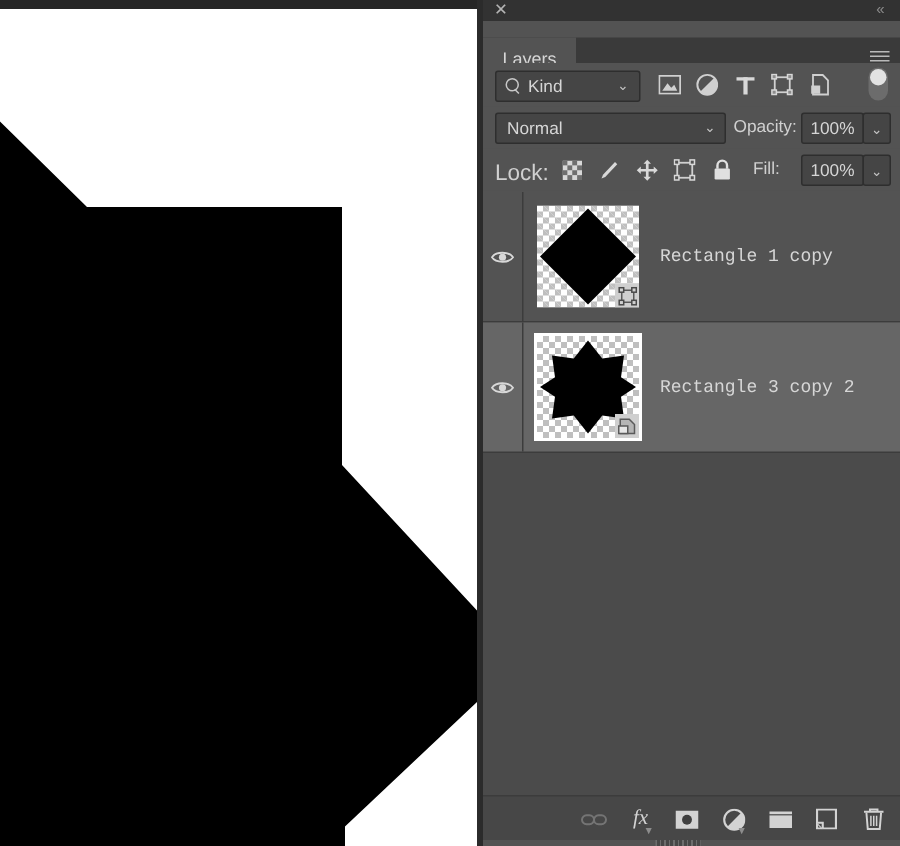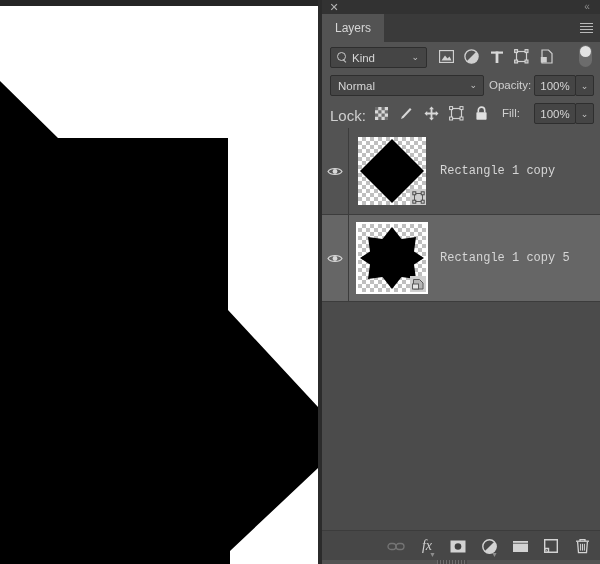--- a/index.html
+++ b/index.html
@@ -42,21 +42,21 @@
     color:#b4b4b4;font-size:11px;line-height:12px;text-align:center;
     cursor:pointer;
   }
   .collapse-btn{
     position:absolute;right:6px;top:1px;width:14px;height:12px;
     color:#8a8a8a;font-size:10px;line-height:12px;text-align:center;
     cursor:pointer;
   }
 
   .tabstrip{
-    position:absolute;left:0;top:14px;width:278px;height:28px;
+    position:absolute;left:0;top:25px;width:278px;height:28px;
     background:#3a3a3a;
   }
   .tab{
     position:absolute;left:0;top:0;height:28px;
     background:#535353;
     padding:0 13px;
     display:flex;align-items:center;
     color:#d6d6d6;font-size:12px;
     cursor:pointer;
   }
@@ -413,21 +413,21 @@
               <polygon fill="#000000" points="34,3 43.5,15 58,13 56,27.5 66,34 56,40.5 58,55 43.5,53 34,65 24.5,53 10,55 12,40.5 2,34 12,27.5 10,13 24.5,15"></polygon>
             </svg>
             <div class="badge">
               <svg width="13" height="13" viewBox="0 0 13 13">
                 <path d="M1.5 1.5 h6 l3.5 3.5 v6 h-9.5 Z" fill="#b5b5b5" stroke="#5a5a5a" stroke-width="1"></path>
                 <rect x="0.5" y="6" width="6" height="5" fill="#e6e6e6" stroke="#5a5a5a" stroke-width="1"></rect>
               </svg>
             </div>
           </div>
         </div>
-        <div class="lname">Rectangle 1 copy 5</div>
+        <div class="lname">Rectangle 3 copy 2</div>
       </div>
 
 
     </div>
 
     <div id="panel-bottom">
       <div class="btm-icons">
 
         <div class="bicon disabled">
           <svg width="18" height="11" viewBox="0 0 18 11">

